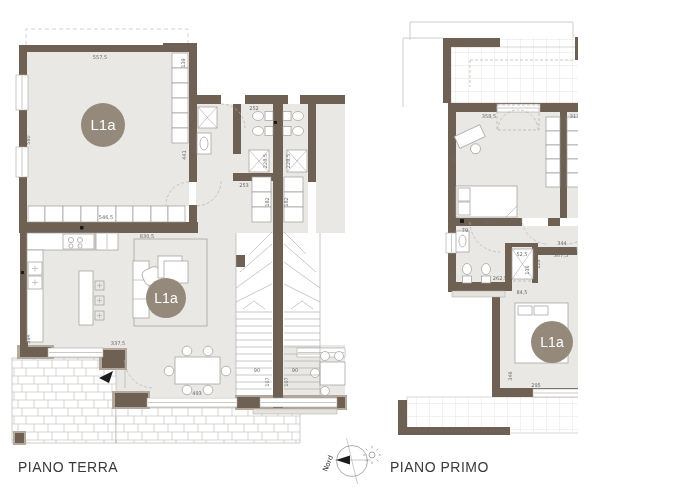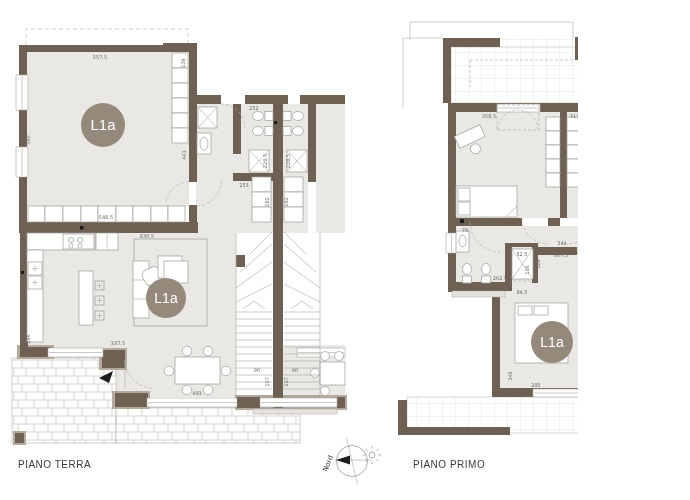--- a/index.html
+++ b/index.html
@@ -1,18 +1,18 @@
 <!DOCTYPE html>
 <html><head>
 <meta charset="utf-8">
 <style>
   html,body{margin:0;padding:0;background:#fff;}
   .canvas{position:relative;width:578px;height:500px;background:#ffffff;overflow:hidden;
           font-family:"Liberation Sans",sans-serif;}
-  .title{position:absolute;font-size:10px;color:#3a3a3a;letter-spacing:.5px;white-space:nowrap;}
+  .title{position:absolute;font-size:14px;color:#3a3a3a;letter-spacing:.5px;white-space:nowrap;}
   svg{position:absolute;left:0;top:0;}
   svg text{font-family:"DejaVu Sans",sans-serif;}
   .dim{font-size:5px;fill:#6a6a6a;}
   .badge-txt{fill:#ffffff;font-family:"Liberation Sans",sans-serif;}
   .wall{fill:#6e6153;}
   .wall2{fill:#b3a99c;}
   .flr{fill:#e9e8e5;}
   .fu{fill:#ffffff;stroke:#9e9c98;stroke-width:.7;}
   .fuo{fill:none;stroke:#9e9c98;stroke-width:.7;}
   .ln{fill:none;stroke:#a8a6a2;stroke-width:.6;}
@@ -457,15 +457,15 @@
     <path class="ln" d="M346.5 438L357.5 484"></path>
     <path class="ln" d="M335 460H371"></path>
     <polygon class="dot" points="336,460 350,455.5 350,464.5"></polygon>
     <circle cx="372" cy="455" r="3" fill="none" stroke="#8a8884" stroke-width="0.7"></circle>
     <path d="M372 448.5V446M372 461.5V464M365.5 455H363M378.5 455H381M367.5 450.5L365.7 448.7M376.5 450.5L378.3 448.7M367.5 459.5L365.7 461.3M376.5 459.5L378.3 461.3" fill="none" stroke="#8a8884" stroke-width="0.7"></path>
     <text x="327" y="472" font-size="7" fill="#3a3a3a" transform="rotate(-68 327 472)">Nord</text>
   </g>
 </svg>
 
   <span class="title" style="left:18px;top:459px;">PIANO TERRA</span>
-  <span class="title" style="left:413px;top:459px;">PIANO PRIMO</span>
+  <span class="title" style="left:390px;top:459px;">PIANO PRIMO</span>
 
 </div>
 
 </body></html>

